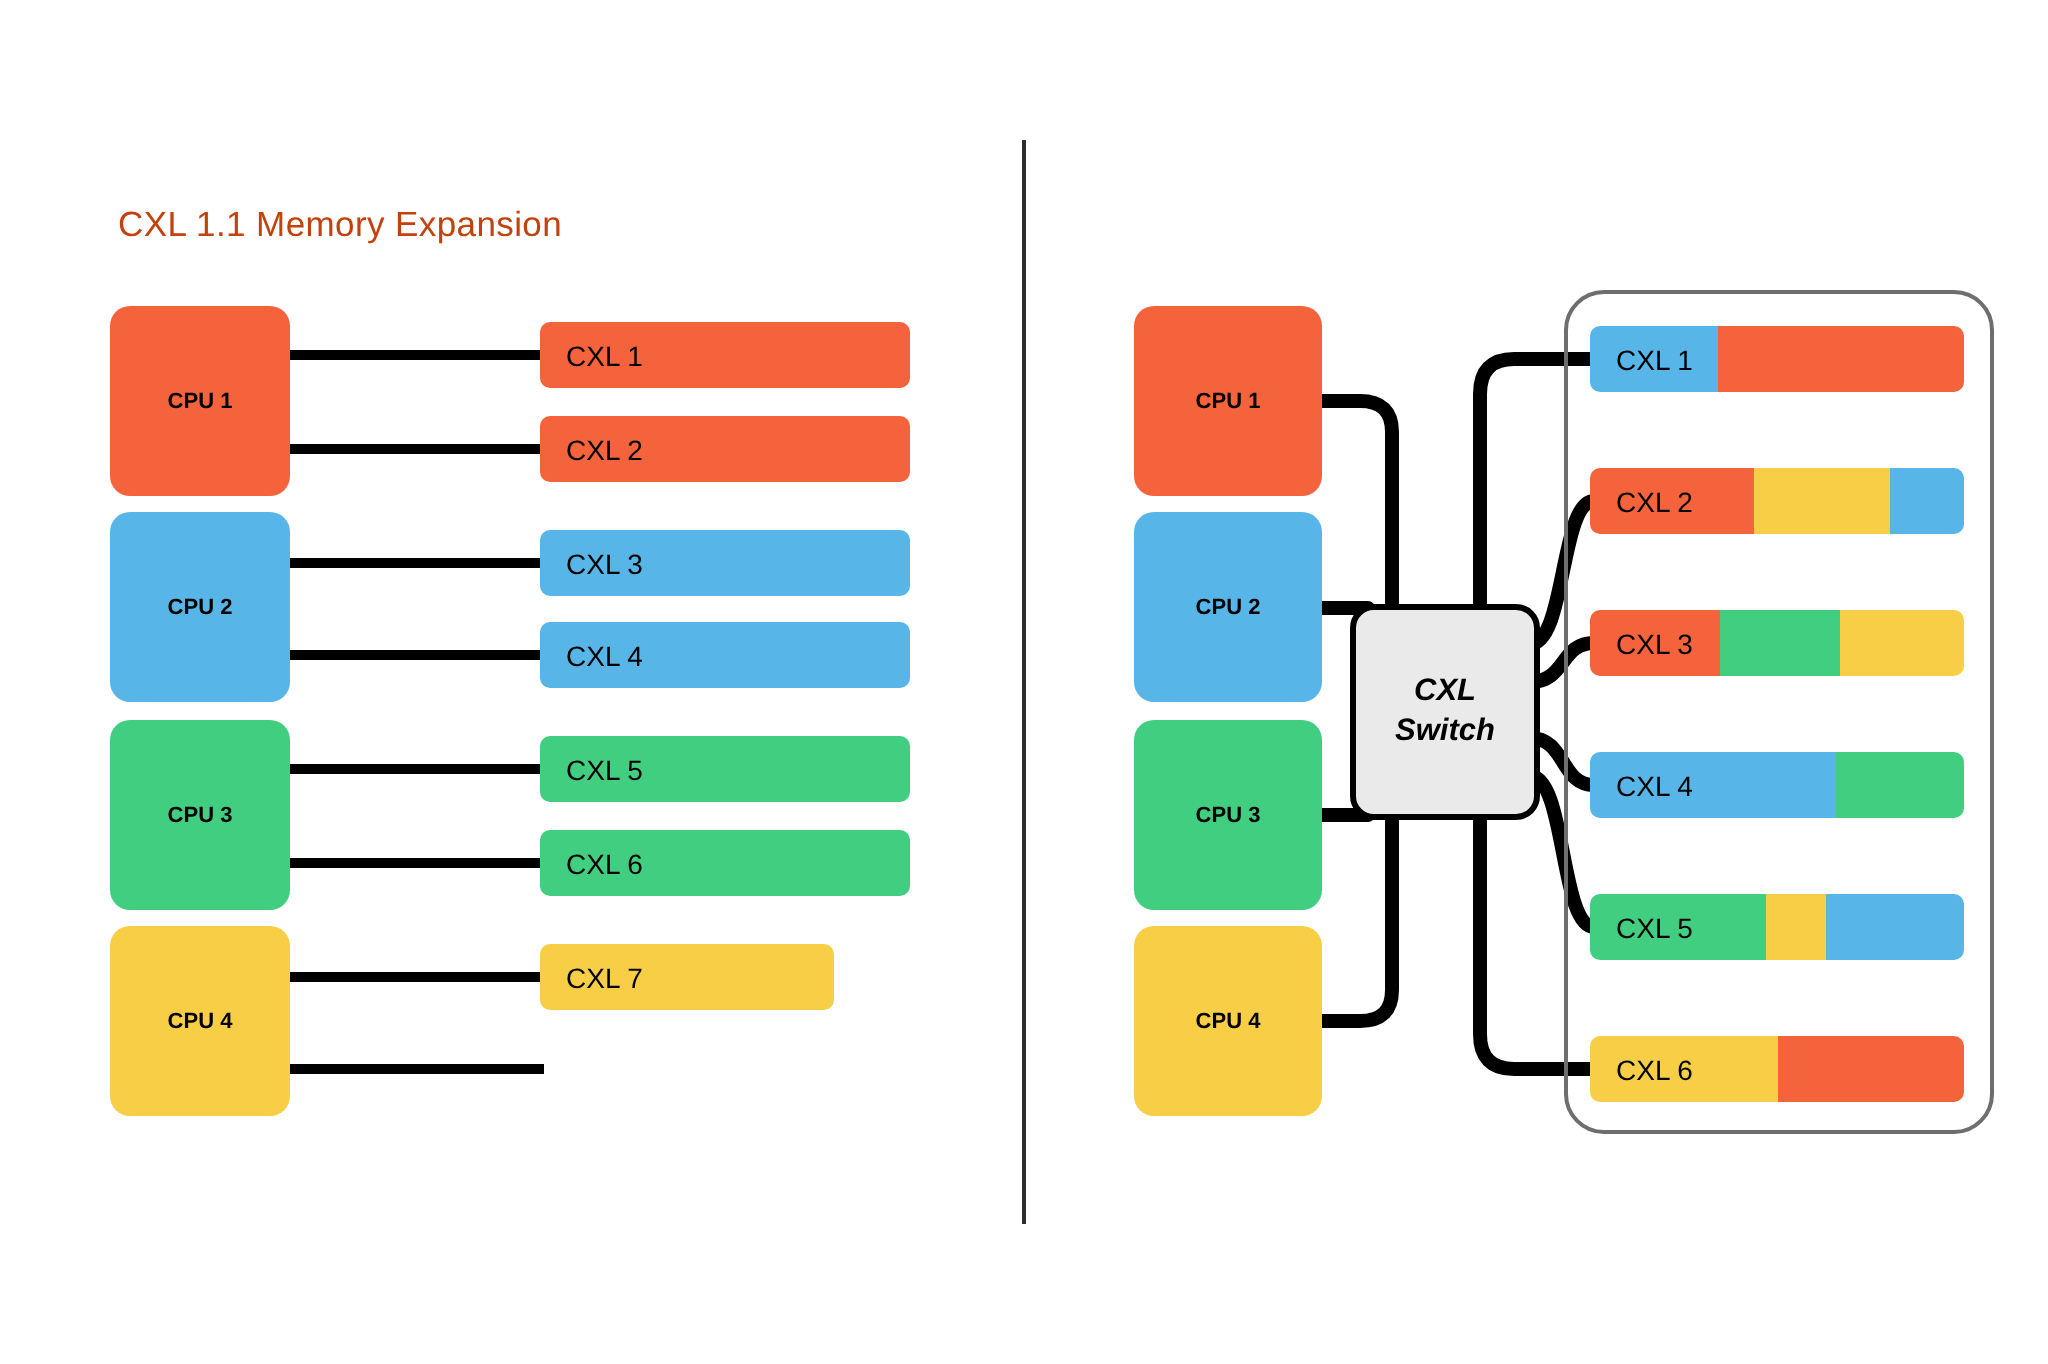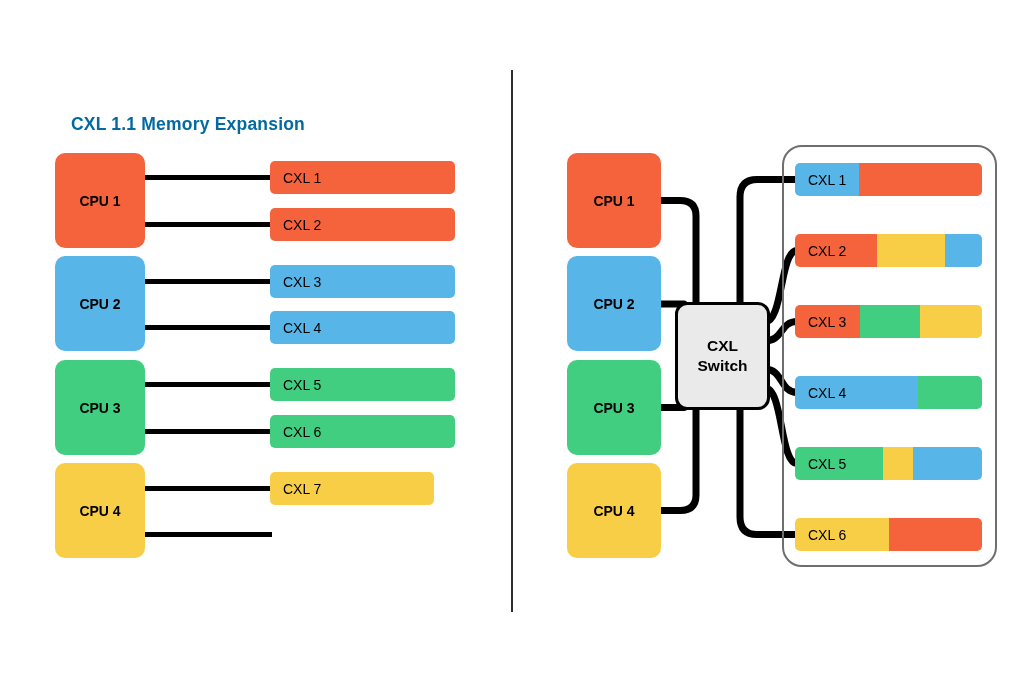--- a/index.html
+++ b/index.html
@@ -2,43 +2,43 @@
 <html><head>
 <meta charset="utf-8">
 <style>
   html, body { margin:0; padding:0; background:#ffffff; }
   body { font-family:"Liberation Sans", sans-serif; }
   #canvas {
     position:relative; width:1024px; height:682px; background:#ffffff; overflow:hidden;
   }
   #wires { position:absolute; left:0; top:0; }
   .divider { position:absolute; left:511px; top:70px; width:2px; height:542px; background:#2e2e2e; }
-  .title { position:absolute; margin:16px; font-size:17.5px; font-weight:700; color:#0369a1; letter-spacing:.2px; }
+  .title { position:absolute; margin:4px; font-size:17.5px; font-weight:400; color:#c2410c; letter-spacing:.2px; }
   #title-left  { left:55px;  top:98px; }
   #title-right { left:570px; top:98px; }
   .cpu {
     position:absolute; border-radius:10px;
     display:flex; align-items:center; justify-content:center;
-    font-weight:700; font-size:14px; color:#000;
+    font-weight:700; font-size:11px; color:#000;
   }
   .bar {
     position:absolute; border-radius:5px; overflow:hidden; display:flex;
   }
   .bar-label {
     position:absolute; left:13px; top:50%; transform:translateY(-50%);
     font-weight:400; font-size:14px; color:#000; z-index:2; white-space:nowrap;
   }
   .seg { height:100%; }
   .switch {
     position:absolute; left:675px; top:302px; width:95px; height:108px;
     box-sizing:border-box; background:#eaeaea; border:3px solid #000; border-radius:12px;
     display:flex; align-items:center; justify-content:center;
     font-weight:700; font-size:15.5px; line-height:1.3; text-align:center; color:#000;
   }
-  .switch span { display:block; width:62px; }
+  .switch span { display:block; width:62px;font-style:italic; }
   .pool {
     position:absolute; left:782px; top:145px; width:215px; height:422px;
     box-sizing:border-box; border:2px solid #6e6e6e; border-radius:20px; background:transparent;
   }
 </style>
 </head>
 <body>
 
 <div id="canvas">
 
@@ -93,21 +93,21 @@
     </div>
     <div class="bar" style="left: 270px; top: 311px; width: 185px; height: 33px; background: rgb(87, 182, 231);">
       <span class="bar-label">CXL 4</span>
     </div>
     <div class="bar" style="left: 270px; top: 368px; width: 185px; height: 33px; background: rgb(65, 206, 128);">
       <span class="bar-label">CXL 5</span>
     </div>
     <div class="bar" style="left: 270px; top: 415px; width: 185px; height: 33px; background: rgb(65, 206, 128);">
       <span class="bar-label">CXL 6</span>
     </div>
-    <div class="bar" style="left: 270px; top: 472px; width: 164px; height: 33px; background: rgb(247, 206, 70);">
+    <div class="bar" style="left: 270px; top: 472px; width: 147px; height: 33px; background: rgb(247, 206, 70);">
       <span class="bar-label">CXL 7</span>
     </div>
     <div class="cpu" style="left: 567px; top: 153px; width: 94px; height: 95px; background: rgb(244, 99, 60);">
       <span>CPU 1</span>
     </div>
     <div class="cpu" style="left: 567px; top: 256px; width: 94px; height: 95px; background: rgb(87, 182, 231);">
       <span>CPU 2</span>
     </div>
     <div class="cpu" style="left: 567px; top: 360px; width: 94px; height: 95px; background: rgb(65, 206, 128);">
       <span>CPU 3</span>

